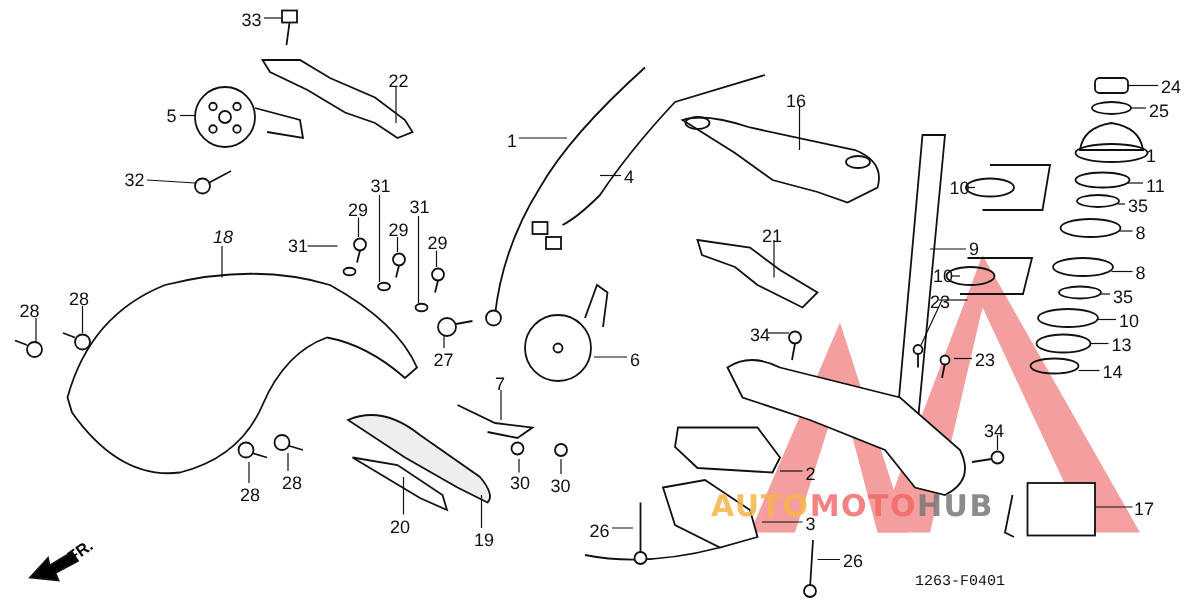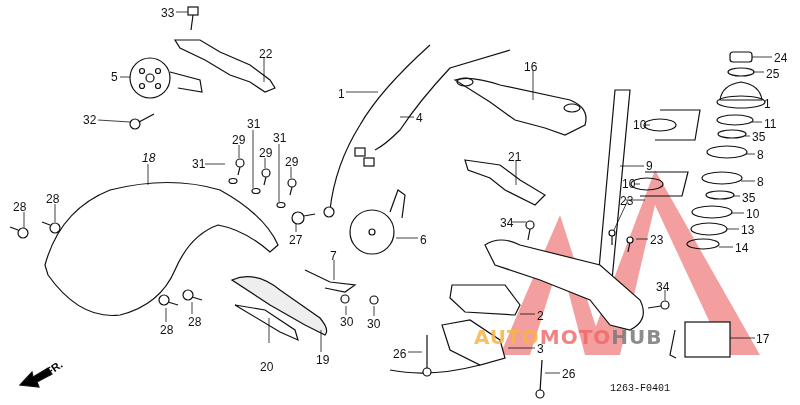--- a/index.html
+++ b/index.html
@@ -251,21 +251,21 @@
     <div class="lbl" style="left: 622px; top: 178px;">10</div>
     <div class="lbl" style="left: 764px; top: 118px;">11</div>
     <div class="lbl" style="left: 746px; top: 208px;">10</div>
     <div class="lbl" style="left: 741px; top: 224px;">13</div>
     <div class="lbl" style="left: 735px; top: 242px;">14</div>
     <div class="lbl" style="left: 764px; top: 98px;">1</div>
     <div class="lbl" style="left: 524px; top: 61px;">16</div>
     <div class="lbl" style="left: 756px; top: 333px; text-align: center;">17</div>
     <div class="lbl" style="left: 142px; top: 152px; font-style: italic;">18</div>
     <div class="lbl" style="left: 316px; top: 354px;">19</div>
-    <div class="lbl" style="left: 260px; top: 345px; margin-top: 16px;">20</div>
+    <div class="lbl" style="left: 260px; top: 345px;">20</div>
     <div class="lbl" style="left: 508px; top: 151px;">21</div>
     <div class="lbl" style="left: 259px; top: 48px;">22</div>
     <div class="lbl" style="left: 620px; top: 195px;">23</div>
     <div class="lbl" style="left: 650px; top: 234px;">23</div>
     <div class="lbl" style="left: 774px; top: 52px;">24</div>
     <div class="lbl" style="left: 766px; top: 68px;">25</div>
     <div class="lbl" style="left: 393px; top: 348px;">26</div>
     <div class="lbl" style="left: 562px; top: 368px;">26</div>
     <div class="lbl" style="left: 289px; top: 234px;">27</div>
     <div class="lbl" style="left: 13px; top: 201px;">28</div>

